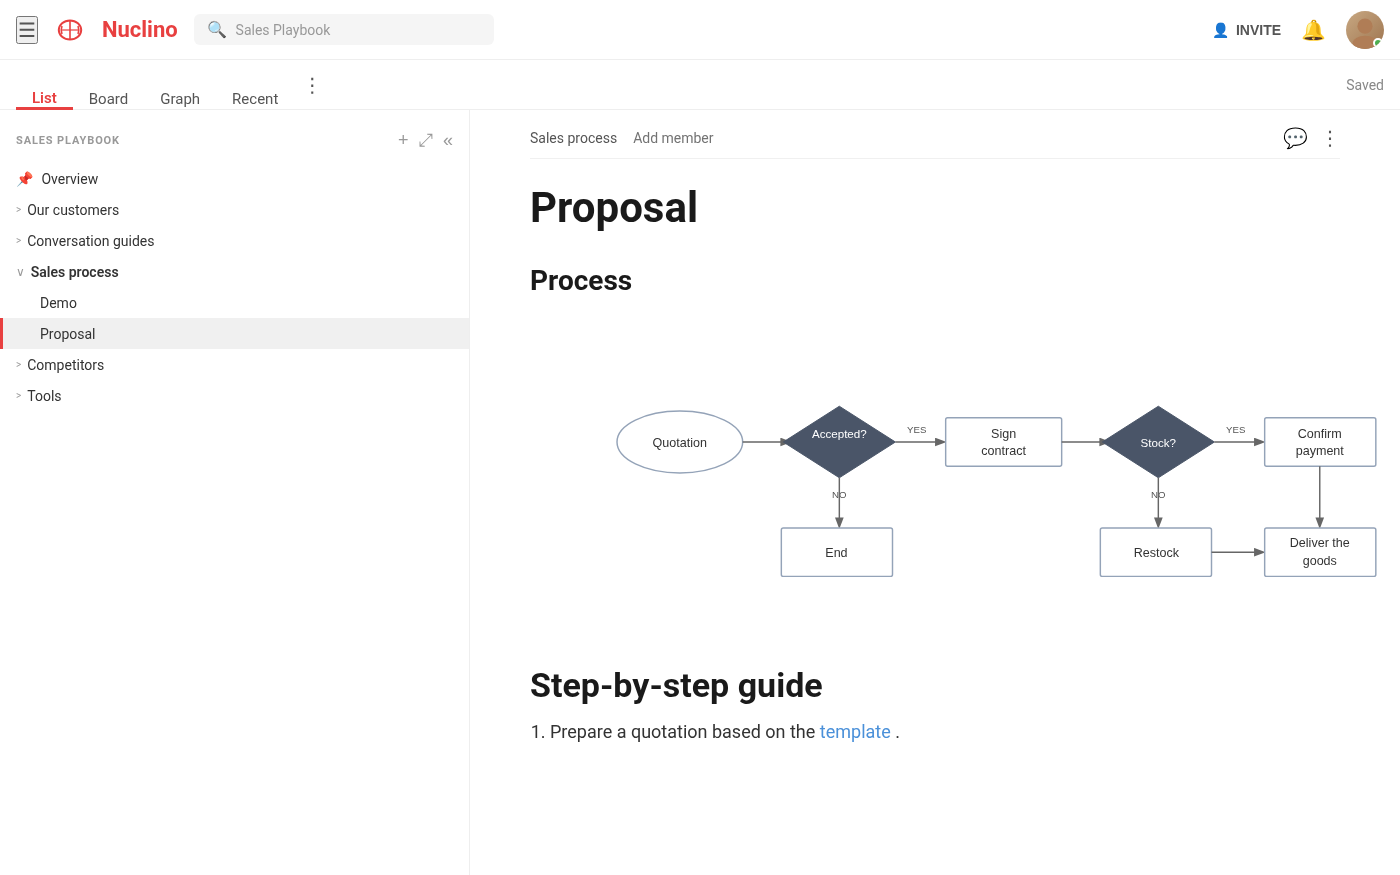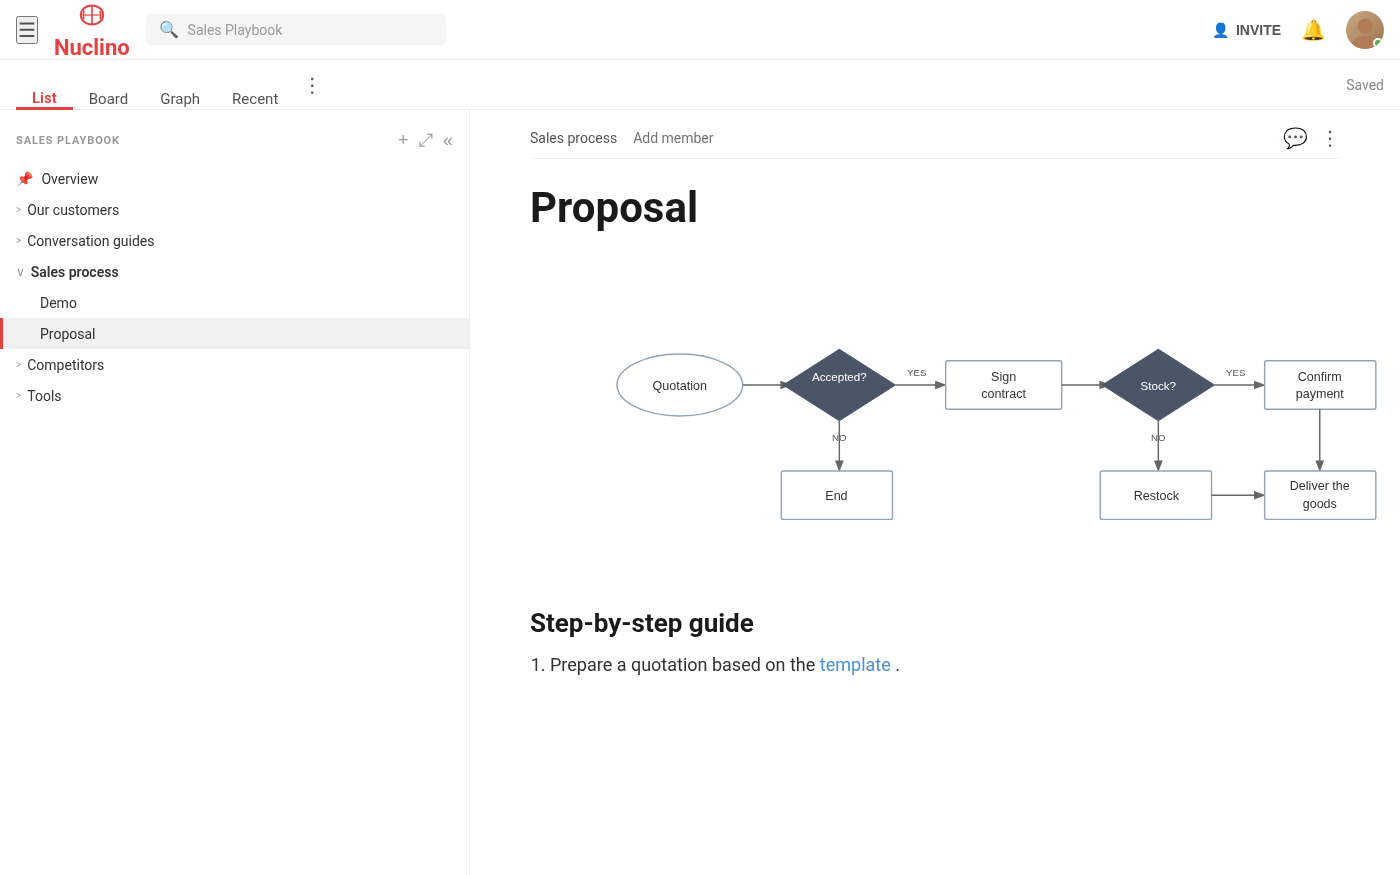--- a/index.html
+++ b/index.html
@@ -4,21 +4,21 @@
   <style>
     * { box-sizing: border-box; margin: 0; padding: 0; }
     body { font-family: -apple-system, BlinkMacSystemFont, 'Segoe UI', Roboto, sans-serif; background: #fff; color: #333; height: 875px; overflow: hidden; }
 
     
     .top-nav {
       display: flex; align-items: center; height: 60px; padding: 0 16px;
       border-bottom: 1px solid #eee; gap: 16px;
     }
     .hamburger-icon { font-size: 20px; cursor: pointer; color: #555; }
-    .logo { display: flex; align-items: center; gap: 4px; text-decoration: none; flex-direction: column; }
+    .logo { display: flex; align-items: center; gap: 16px; text-decoration: none; }
     .logo-text { font-size: 22px; font-weight: 700; color: #e84040; }
     .search-bar {
       display: flex; align-items: center; gap: 8px;
       background: #f5f5f5; border-radius: 6px; padding: 6px 14px;
       flex: 0 0 300px; color: #999; font-size: 14px; cursor: text;
     }
     .search-icon { color: #999; font-size: 16px; }
     .top-nav-right { margin-left: auto; display: flex; align-items: center; gap: 20px; }
     .invite-btn {
       display: flex; align-items: center; gap: 6px;
@@ -92,21 +92,21 @@
     }
     .breadcrumb { display: flex; align-items: center; gap: 16px; }
     .breadcrumb-link { font-size: 14px; color: #555; cursor: pointer; }
     .add-member-btn { font-size: 14px; color: #737373; cursor: pointer; }
     .content-actions { display: flex; gap: 12px; align-items: center; }
     .comment-icon { font-size: 20px; color: #555; cursor: pointer; }
     .more-icon { font-size: 20px; color: #555; cursor: pointer; }
 
     .page-title { font-size: 42px; font-weight: 700; color: #1a1a1a; margin-bottom: 32px; }
     .section-title { font-size: 28px; font-weight: 700; color: #1a1a1a; margin-bottom: 24px; }
-    .section-title-sm { font-size: 26px; font-weight: 700; color: #1a1a1a; margin-bottom: 16px; }
+    .section-title-sm { font-size: 34px; font-weight: 700; color: #1a1a1a; margin-bottom: 16px; }
 
     
     .flowchart-container { margin-bottom: 40px; }
 
     
     .step-list { margin-left: 20px; }
     .step-list li { font-size: 18px; color: #333; margin-bottom: 4px; }
     .step-link { color: #4a90d9; text-decoration: none; }
 
     
@@ -239,20 +239,21 @@
         <span class="add-member-btn">Add member</span>
       </div>
       <div class="content-actions">
         <span class="comment-icon">💬</span>
         <span class="more-icon">⋮</span>
       </div>
     </div>
 
     <h1 class="page-title">Proposal</h1>
 
+    <h2 class="section-title">Process</h2>
 
     <div class="flowchart-container">
       <svg viewBox="0 0 900 310" width="870" height="300">
 
         <ellipse cx="155" cy="125" rx="65" ry="32" fill="white" stroke="#94a3b8" stroke-width="1.5"></ellipse>
         <text x="155" y="130" text-anchor="middle" font-size="13" fill="#333" font-family="sans-serif">Quotation</text>
 
         <line x1="220" y1="125" x2="268" y2="125" stroke="#666" stroke-width="1.5" marker-end="url(#arrow)"></line>
 
         <polygon points="320,88 378,125 320,162 262,125" fill="#4a5568" stroke="#4a5568"></polygon>

